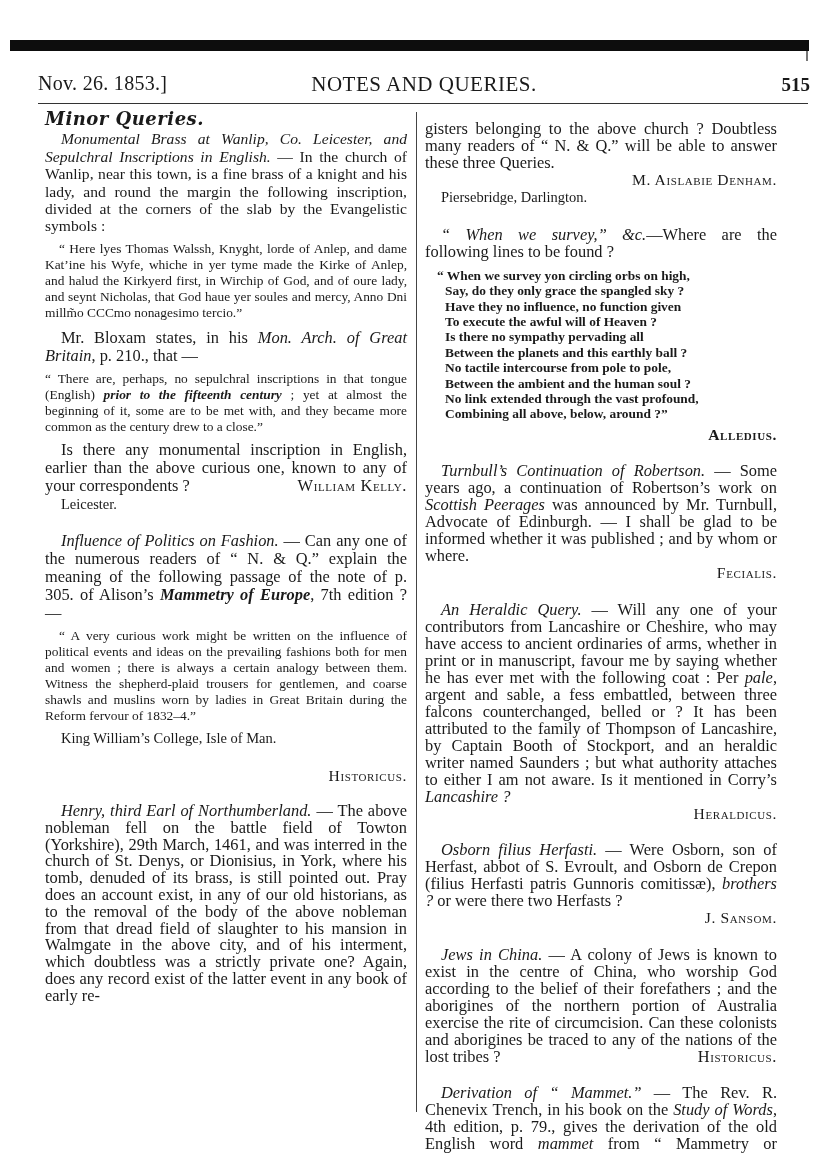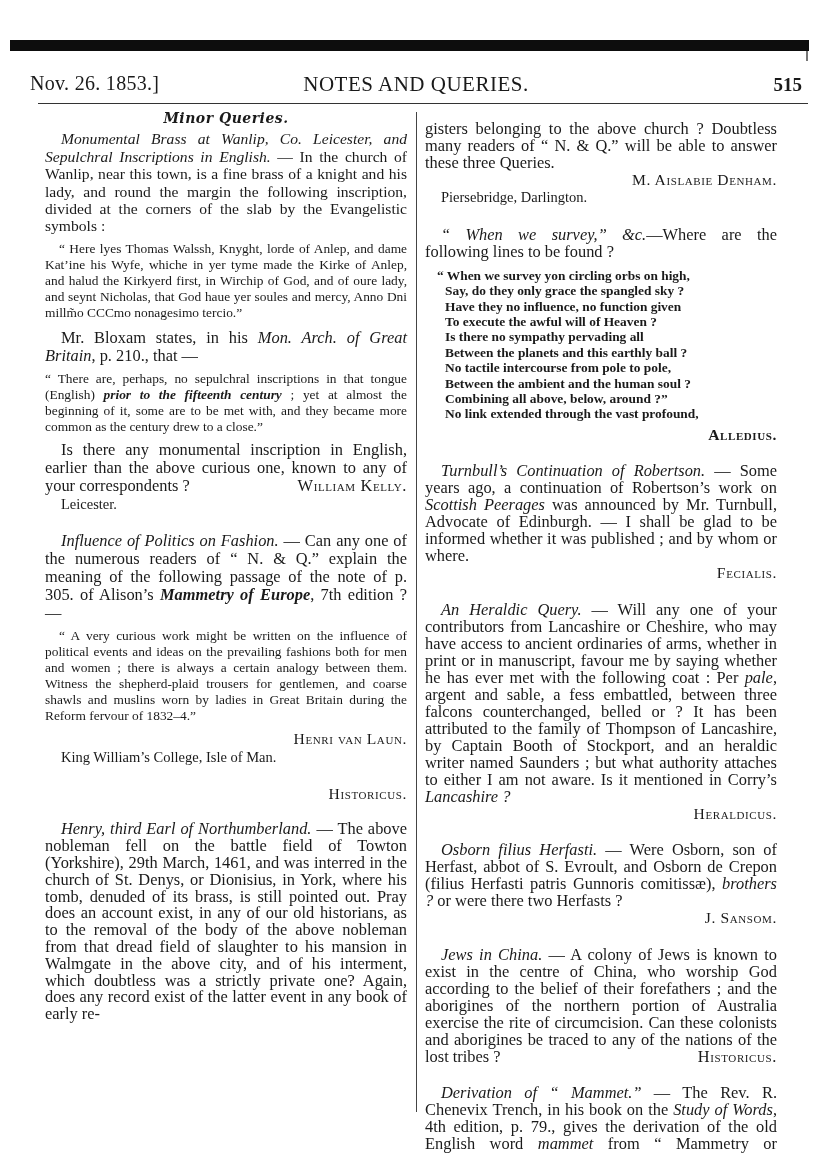--- a/index.html
+++ b/index.html
@@ -1,29 +1,29 @@
 <!DOCTYPE html>
 <html><head>
 <meta charset="utf-8">
 <style>
   html, body { margin:0; padding:0; background:#ffffff; }
   body { width:820px; height:1154px; position:relative; overflow:hidden;
          font-family: "Liberation Serif", "DejaVu Serif", serif; color:#1a1a1a; }
   .topbar { position:absolute; left:10px; top:40px; width:799px; height:11px; background:#0d0d0d; }
   .topbar-tail { position:absolute; left:806px; top:51px; width:2px; height:10px; background:#777; }
-  .running-head { position:absolute; left:30px; top:72px; width:772px; height:26px; }
+  .running-head { position:absolute; left:38px; top:72px; width:772px; height:26px; }
   .rh-date { position:absolute; left:0; top:0; font-size:20px; letter-spacing:0.3px; }
   .rh-title { position:absolute; left:0; width:100%; text-align:center; top:0; font-size:21px; letter-spacing:0.5px; }
   .rh-page { position:absolute; right:0; top:2px; font-size:19px; font-weight:bold; }
   .head-rule { position:absolute; left:38px; top:103px; width:770px; height:1px; background:#333; }
   .col-divider { position:absolute; left:416px; top:112px; width:1px; height:1000px; background:#444; }
   .col { position:absolute; top:110px; font-size:15.6px; line-height:17.4px; text-align:justify; }
   .col-left { left:45px; width:362px; }
   .col-right { left:425px; width:352px; top:120px; }
-  .section-heading { text-align:center; font-size:14px; font-weight:bold; font-style:italic;
+  .section-heading { text-align:left; font-size:18px; font-weight:bold; font-style:italic;
                      margin:0 0 3px 0; letter-spacing:0.5px; font-family:"DejaVu Serif", serif; }
   p { margin:0; text-indent:16px; }
   .entry { margin-bottom:9px; }
   .quote { font-size:13.4px; line-height:16px; margin:6px 0 6px 0; text-indent:14px; text-align:justify; }
   .sig { text-align:right; font-variant:small-caps; letter-spacing:0.6px; }
   .place { text-indent:16px; font-size:14.5px; margin-top:1px; }
   .sig-inline { float:right; font-variant:small-caps; letter-spacing:0.6px; }
   .poem { font-size:13.4px; line-height:15.4px; margin:8px 0 4px 20px; font-weight:bold; }
   .poem div { white-space:nowrap; }
   .poem .first { margin-left:-8px; }
@@ -55,21 +55,20 @@
     <div class="quote" style="text-indent:0;"><span>“ There are, perhaps, no sepulchral inscriptions in that tongue (English) </span><i class="bold">prior to the fifteenth century</i><span> ; yet at almost the beginning of it, some are to be met with, and they became more common as the century drew to a close.”</span></div>
     <p style="font-size:16.4px;line-height:18px;"><span>Is there any monumental inscription in English, earlier than the above curious one, known to any of your correspondents ?</span> <span class="sig-inline">William Kelly.</span></p>
     <div class="place">Leicester.</div>
   </div>
 
   <div class="gap"></div>
 
   <div class="entry">
     <p style="font-size:16.4px;line-height:18px;"><i>Influence of Politics on Fashion.</i><span> — Can any one of the numerous readers of “ N. &amp; Q.” explain the meaning of the following passage of the note of p. 305. of Alison’s </span><i class="bold">Mammetry of Europe</i><span>, 7th edition ? —</span></p>
     <div class="quote">“ A very curious work might be written on the influence of political events and ideas on the prevailing fashions both for men and women ; there is always a certain analogy between them.  Witness the shepherd-plaid trousers for gentlemen, and coarse shawls and muslins worn by ladies in Great Britain during the Reform fervour of 1832–4.”</div>
-    <div class="sig">Henri van Laun.</div>
     <div class="place">King William’s College, Isle of Man.</div>
   </div>
 
   <div class="gap"></div>
 
   <div class="entry">
     <div class="sig">Historicus.</div>
   </div>
 
   <div class="gap"></div>
@@ -92,22 +91,22 @@
     <p style="font-size:16.4px;line-height:17px;"><i>“ When we survey,” &amp;c.</i><span>—Where are the following lines to be found ?</span></p>
     <div class="poem">
       <div class="first">“ When we survey yon circling orbs on high,</div>
       <div>Say, do they only grace the spangled sky ?</div>
       <div>Have they no influence, no function given</div>
       <div>To execute the awful will of Heaven ?</div>
       <div>Is there no sympathy pervading all</div>
       <div>Between the planets and this earthly ball ?</div>
       <div>No tactile intercourse from pole to pole,</div>
       <div>Between the ambient and the human soul ?</div>
+      <div>No link extended through the vast profound,</div>
       <div>Combining all above, below, around ?”</div>
-      <div>No link extended through the vast profound,</div>
     </div>
     <div class="sig bold">Alledius.</div>
   </div>
 
   <div class="gap"></div>
 
   <div class="entry">
     <p style="font-size:16.4px;line-height:17px;"><i>Turnbull’s Continuation of Robertson.</i><span> — Some years ago, a continuation of Robertson’s work on </span><i>Scottish Peerages</i><span> was announced by Mr. Turnbull, Advocate of Edinburgh. — I shall be glad to be informed whether it was published ; and by whom or where.</span></p>
     <div class="sig">Fecialis.</div>
   </div>

